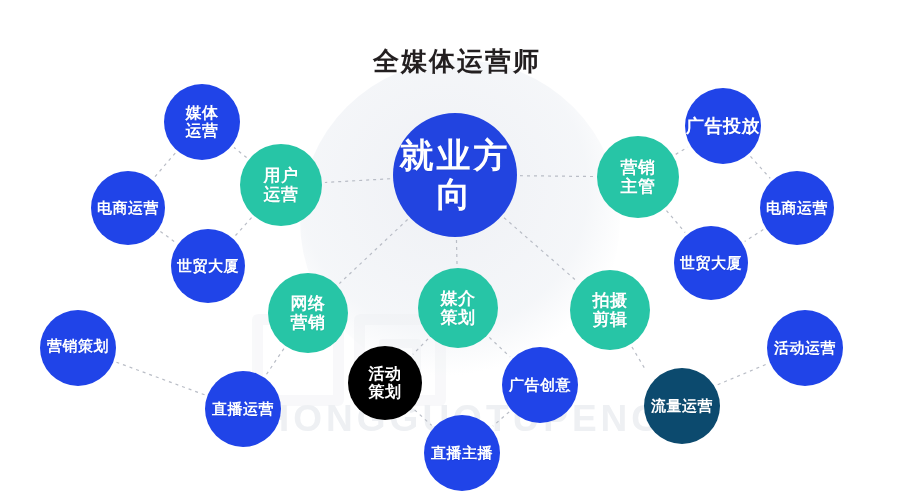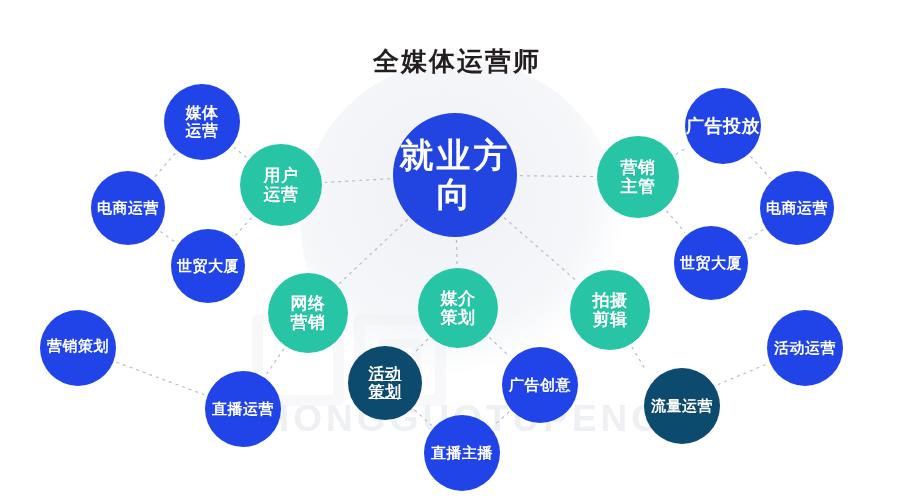--- a/index.html
+++ b/index.html
@@ -205,21 +205,21 @@
       <div class="node blue" style="left: 40px; top: 310px; width: 76px; height: 76px; background: rgb(32, 68, 232); font-family: Liberation Mono, monospace;">
         <span class="lbl" style="font-size: 15px;">营销策划</span>
       </div>
       <div class="node blue" style="left: 205px; top: 371px; width: 76px; height: 76px; background: rgb(32, 68, 232);">
         <span class="lbl" style="font-size: 15px;">直播运营</span>
       </div>
       <div class="node teal" style="left: 418px; top: 268px; width: 80px; height: 80px; background: rgb(39, 197, 166);">
         <span class="lbl" style="font-size: 17px;">媒介
 策划</span>
       </div>
-      <div class="node blue" style="left: 348px; top: 346px; width: 74px; height: 74px; background: #0c4a6e; text-decoration: underline;">
+      <div class="node blue" style="left: 348px; top: 346px; width: 74px; height: 74px; background: #000000;">
         <span class="lbl" style="font-size: 16px;">活动
 策划</span>
       </div>
       <div class="node blue" style="left: 502px; top: 347px; width: 76px; height: 76px; background: rgb(32, 68, 232);">
         <span class="lbl" style="font-size: 15px;">广告创意</span>
       </div>
       <div class="node blue" style="left: 424px; top: 415px; width: 76px; height: 76px; background: rgb(32, 68, 232);">
         <span class="lbl" style="font-size: 15px;">直播主播</span>
       </div>
       <div class="node teal" style="left: 570px; top: 270px; width: 80px; height: 80px; background: rgb(39, 197, 166);">

